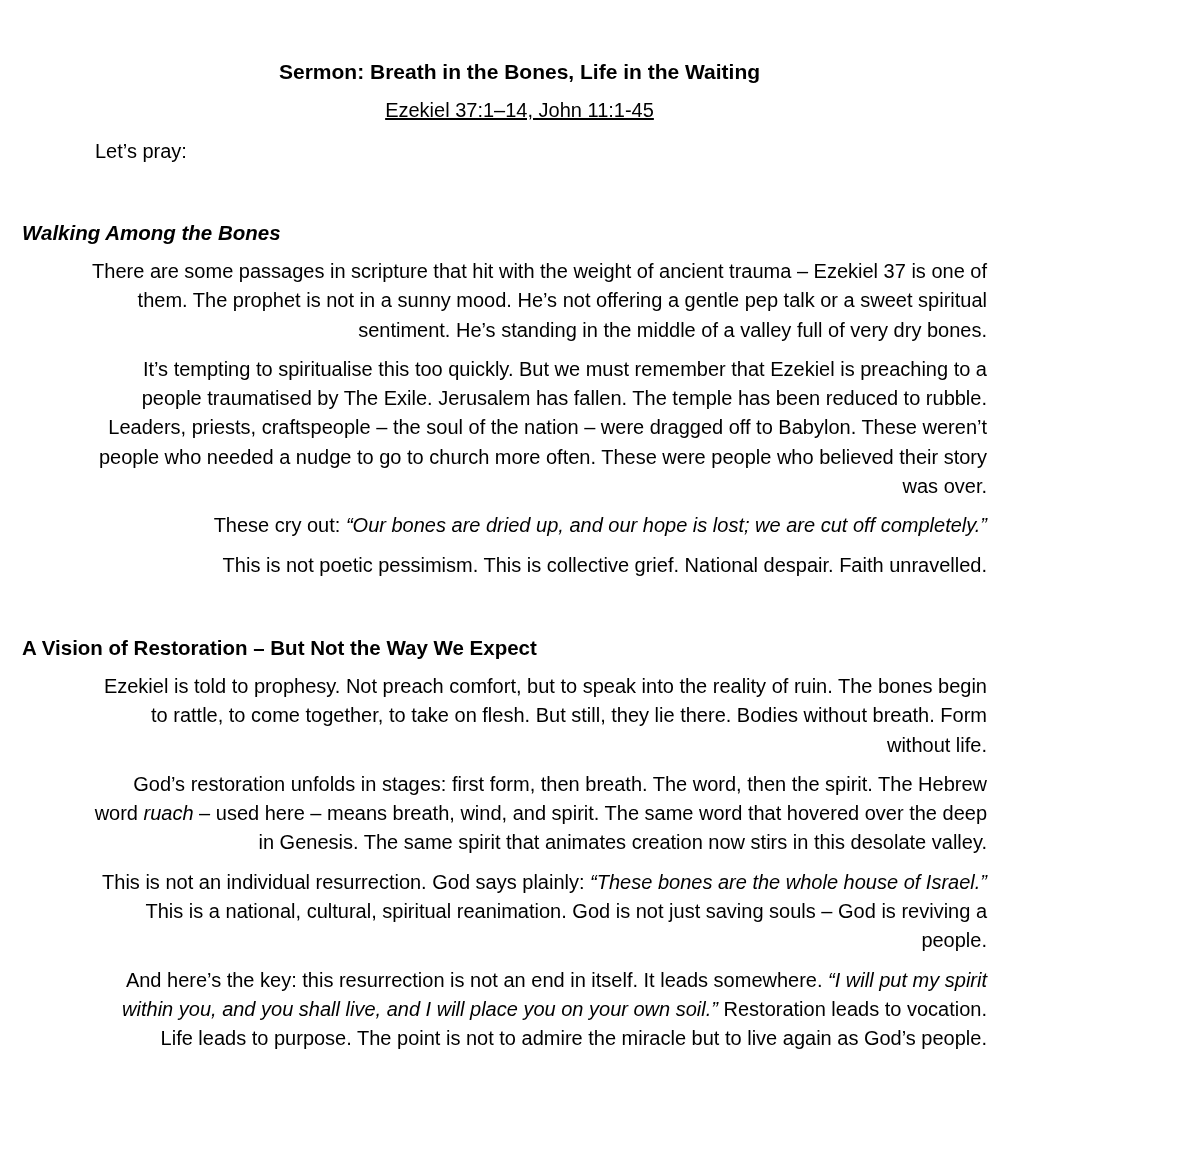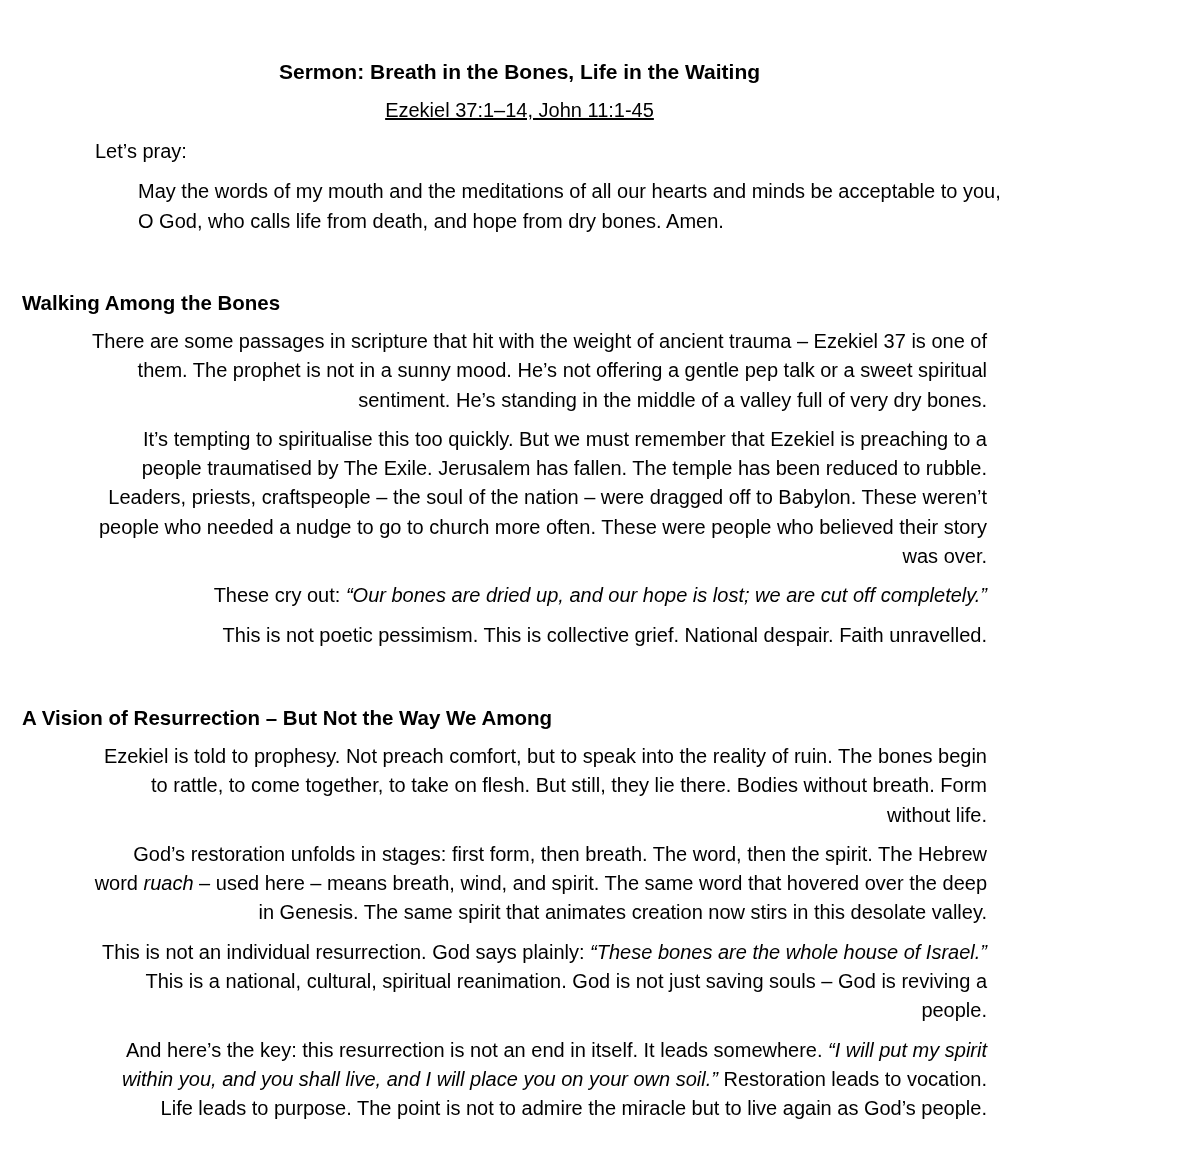--- a/index.html
+++ b/index.html
@@ -58,20 +58,21 @@
   }
   h2.heading {
     font-size: 20.5px;
     font-weight: bold;
     line-height: 29px;
     margin: 53px 0 0 0;
     padding-left: 0px;
   }
   h2.heading.first {
     margin-top: 52px;
+    font-style: italic;
   }
   p.body-para {
     font-size: 20px;
     line-height: 29.3px;
     margin: 10px 0 0 0;
     padding-left: 67px;
     padding-right: 30px;
     max-width: 1060px;
     text-align: right;
   }
@@ -83,32 +84,31 @@
 <body>
 
 <div class="page">
 
   <h1 class="doc-title">Sermon: Breath in the Bones, Life in the Waiting</h1>
 
   <div class="doc-subtitle">Ezekiel 37:1–14, John 11:1-45</div>
 
   <div class="lead-line">Let’s pray:</div>
 
-  <div class="prayer">May the words of my mouth and the meditations of all our hearts and minds be acceptable to you, O God, who calls life from death, and hope from dry bones. Amen.</div>
 
   <div id="sections-root">
       <div class="section">
         <h2 class="heading first">Walking Among the Bones</h2>
         <p class="body-para"><span>There are some passages in scripture that hit with the weight of ancient trauma – Ezekiel 37 is one of them. The prophet is not in a sunny mood. He’s not offering a gentle pep talk or a sweet spiritual sentiment. He’s standing in the middle of a valley full of very dry bones.</span></p>
         <p class="body-para"><span>It’s tempting to spiritualise this too quickly. But we must remember that Ezekiel is preaching to a people traumatised by The Exile. Jerusalem has fallen. The temple has been reduced to rubble. Leaders, priests, craftspeople – the soul of the nation – were dragged off to Babylon. These weren’t people who needed a nudge to go to church more often. These were people who believed their story was over.</span></p>
         <p class="body-para"><span>These cry out: </span><em>“Our bones are dried up, and our hope is lost; we are cut off completely.”</em></p>
         <p class="body-para"><span>This is not poetic pessimism. This is collective grief. National despair. Faith unravelled.</span></p>
       </div>
       <div class="section">
-        <h2 class="heading">A Vision of Resurrection – But Not the Way We Among</h2>
+        <h2 class="heading">A Vision of Restoration – But Not the Way We Expect</h2>
         <p class="body-para"><span>Ezekiel is told to prophesy. Not preach comfort, but to speak into the reality of ruin. The bones begin to rattle, to come together, to take on flesh. But still, they lie there. Bodies without breath. Form without life.</span></p>
         <p class="body-para"><span>God’s restoration unfolds in stages: first form, then breath. The word, then the spirit. The Hebrew word </span><em>ruach</em><span> – used here – means breath, wind, and spirit. The same word that hovered over the deep in Genesis. The same spirit that animates creation now stirs in this desolate valley.</span></p>
         <p class="body-para"><span>This is not an individual resurrection. God says plainly: </span><em>“These bones are the whole house of Israel.”</em><span> This is a national, cultural, spiritual reanimation. God is not just saving souls – God is reviving a people.</span></p>
         <p class="body-para"><span>And here’s the key: this resurrection is not an end in itself. It leads somewhere. </span><em>“I will put my spirit within you, and you shall live, and I will place you on your own soil.”</em><span> Restoration leads to vocation. Life leads to purpose. The point is not to admire the miracle but to live again as God’s people.</span></p>
       </div>
     </div>
 
 </div>
 
 </body></html>

